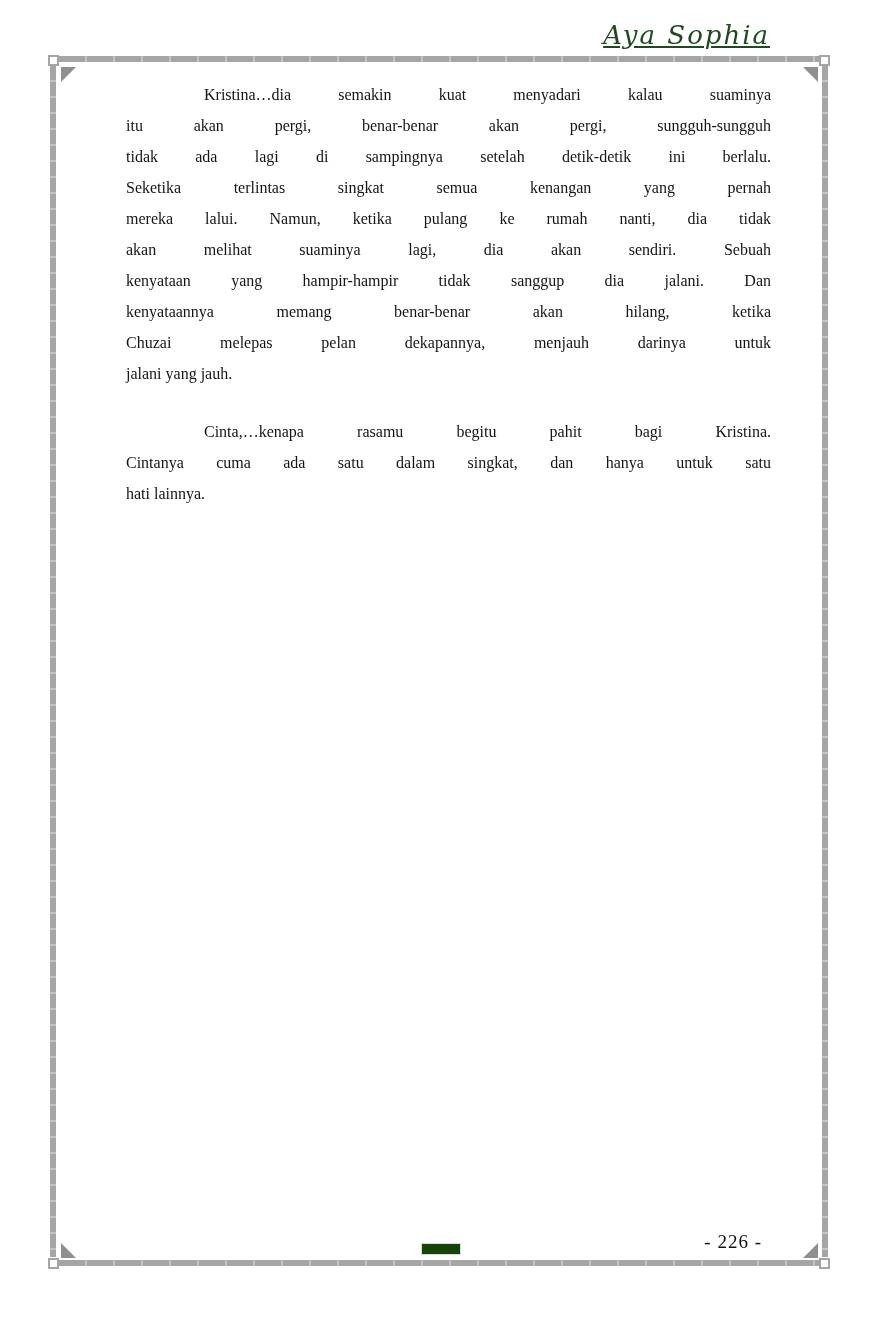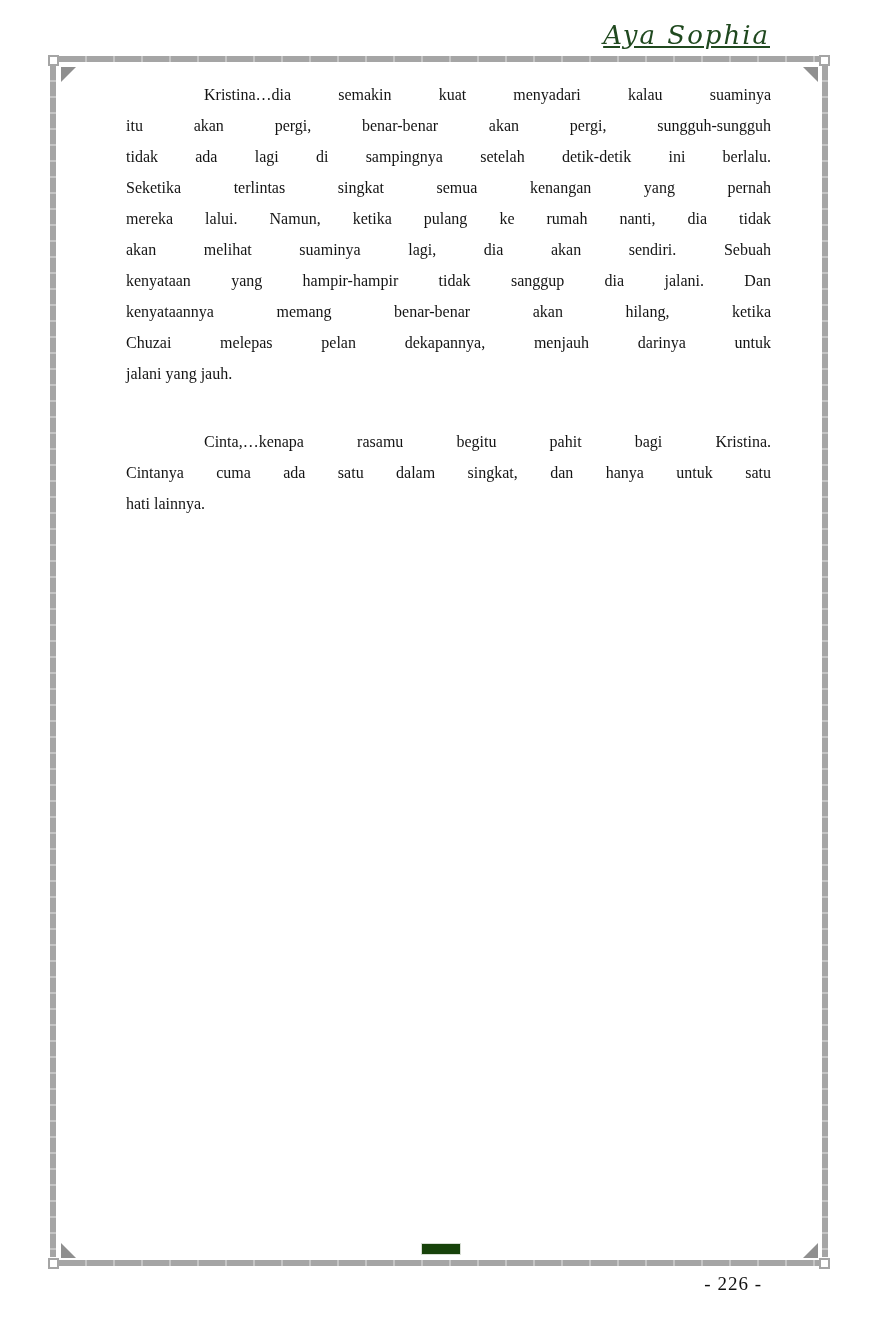--- a/index.html
+++ b/index.html
@@ -57,37 +57,36 @@
   .corner-triangle.tr { left:803px; top:67px;    clip-path:polygon(0 0,100% 0,100% 100%); }
   .corner-triangle.bl { left:61px;  top:1243px;  clip-path:polygon(0 0,0 100%,100% 100%); }
   .corner-triangle.br { left:803px; top:1243px;  clip-path:polygon(100% 0,100% 100%,0 100%); }
 
   
   .text-block {
     position:absolute; left:126px; top:79px; width:645px;
     font-size:16px; line-height:31px;
     color:var(--body-text,#141414);
   }
-  .paragraph + .paragraph { margin-top:37px; }
+  .paragraph + .paragraph { margin-top:27px; }
   .line { text-align:justify; text-align-last:justify; }
   .line.first { text-indent:78px; }
   .line.last  { text-align-last:left; }
 
   
   .footer-rule {
     position:absolute; left:422px; top:1244px;
     width:38px; height:10px;
     background:var(--footer-green,#17420a);
     box-shadow:0 0 0 1px #d7ddd4;
   }
   .page-number {
     position:absolute; top:1231px; right:116px;
     font-size:19px; color:#111111;
     letter-spacing:1px;
-    margin-top:42px;
   }
 </style>
 </head>
 <body>
 
 <div class="page">
 
   <div class="header-title">Aya Sophia</div>
 
   <div class="frame-line h top"></div>

